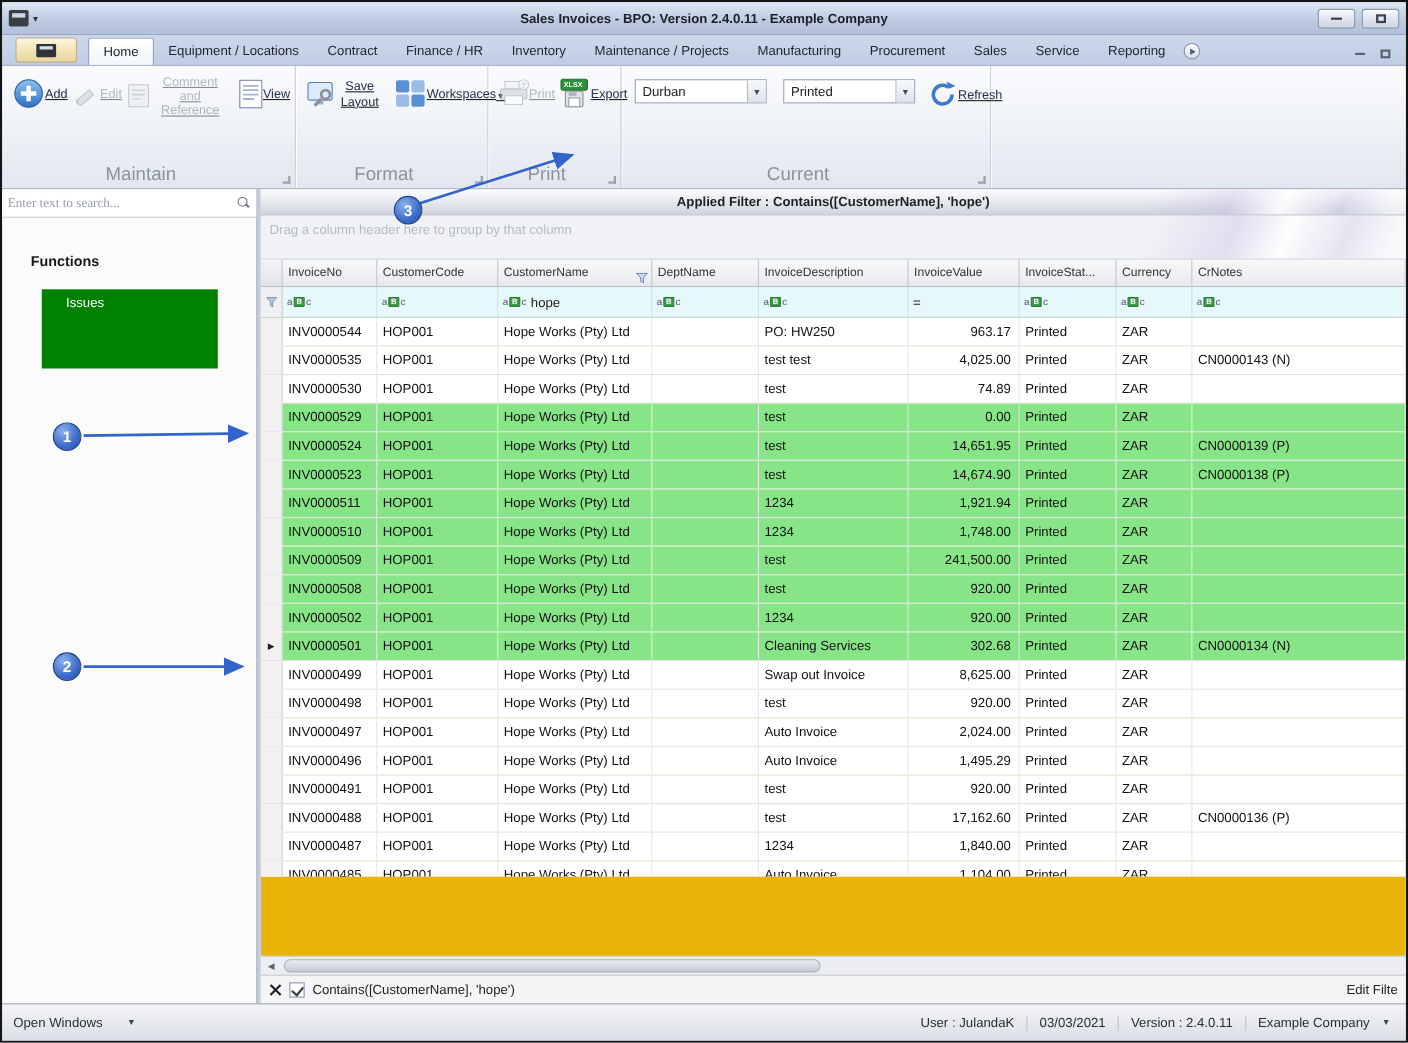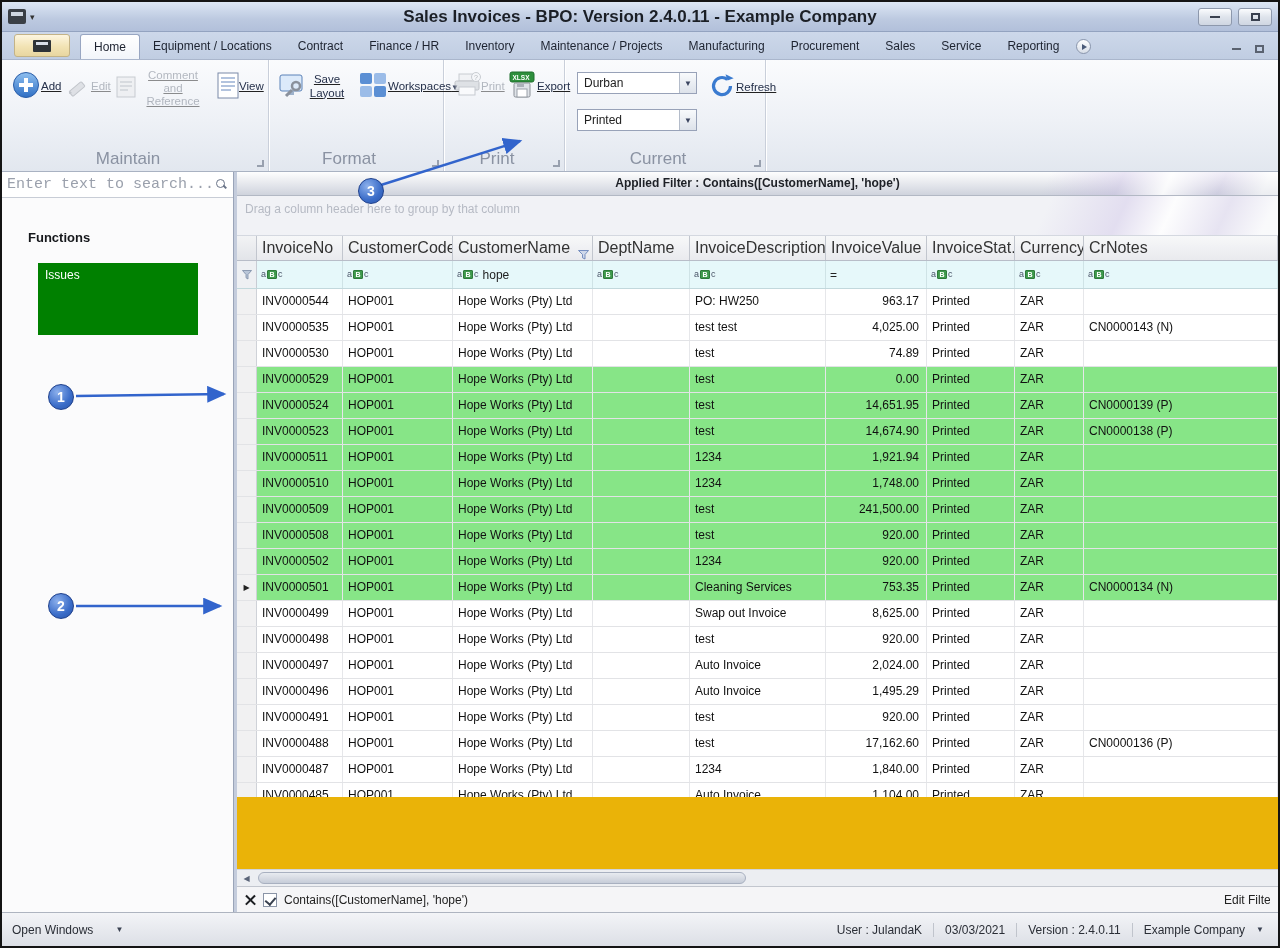--- a/index.html
+++ b/index.html
@@ -7,21 +7,21 @@
   body { font-family:"Liberation Sans", sans-serif; font-size:12px; color:#222; background:#fff; position:relative; }
 
   .window { position:absolute; inset:0; border:2px solid #141414; background:#c9d1e0; display:flex; flex-direction:column; }
 
   
   .titlebar { height:30px; flex:0 0 30px; display:flex; align-items:center; padding:0 6px;
     background:linear-gradient(#dce6f4,#bcc9e0 60%,#b2c0da); border-bottom:1px solid #93a3c0; position:relative; }
   .app-ico { width:18px; height:15px; background:#3a3f46; border-radius:2px; position:relative; margin-right:4px; }
   .app-ico::after { content:""; position:absolute; left:3px; top:3px; right:3px; height:4px; background:#cfd6e0; }
   .tb-caret { font-size:9px; color:#333; margin-right:6px; cursor:default; }
-  .tb-title { position:absolute; left:0; right:0; text-align:center; font-weight:bold; font-size:17px; color:#1b1f26; pointer-events:none; }
+  .tb-title { position:absolute; left:0; right:0; text-align:center; font-weight:bold; font-size:12px; color:#1b1f26; pointer-events:none; }
   .winbtns { margin-left:auto; display:flex; gap:6px; z-index:2; }
   .winbtn { width:34px; height:18px; border:1px solid #8d98ac; border-radius:3px;
     background:linear-gradient(#fbfcfe,#dfe4ec 50%,#cfd6e2); display:flex; align-items:center; justify-content:center; cursor:pointer; }
   .g-min { width:10px; height:2px; background:#3a4150; }
   .g-max { width:9px; height:8px; border:2px solid #3a4150; }
 
   
   .tabrow { height:28px; flex:0 0 28px; background:linear-gradient(#cdd8ea,#c0cde2); display:flex; align-items:flex-end; padding:0 4px; position:relative; border-bottom:1px solid #aab6cc; }
   .appbtn { width:56px; height:23px; margin:0 10px 2px 8px; border:1px solid #c3b387; border-radius:3px;
     background:linear-gradient(#fdf6e0,#f2e3b4 55%,#e8d6a0); display:flex; align-items:center; justify-content:center; cursor:pointer; }
@@ -43,55 +43,55 @@
   .glaunch { position:absolute; right:4px; bottom:4px; width:7px; height:7px; border-right:2px solid #98a0ae; border-bottom:2px solid #98a0ae; cursor:pointer; }
   .rbtn { display:flex; flex-direction:row; align-items:center; padding:5px 4px 2px; margin:0 1px; border-radius:3px; cursor:pointer; text-align:center;text-decoration:underline; }
   .rbtn .ric { height:32px; display:flex; align-items:center; justify-content:center; margin-bottom:3px; }
   .rbtn .rlb { font-size:11.5px; color:#25304a; line-height:1.15; }
   .rbtn.disabled { opacity:.5; cursor:default; }
   .rbtn.disabled .rlb { color:#707886; }
   .w52{width:52px}.w48{width:48px}.w100{width:100px}.w50{width:50px}.w78{width:78px}.w84{width:84px}.w56{width:56px}
   .btn-send { border:2px solid #3566c8; width:96px; padding:3px 2px 2px; }
   .ddcaret { font-size:8px; color:#3b4560; margin-top:1px; }
 
-  .cur-left { display:flex; flex-direction:column; gap:15px; padding:8px 6px 0 8px; }
+  .cur-left { display:flex; gap:15px; padding:8px 6px 0 8px; }
   .combo { width:120px; height:22px; border:1px solid #98a2b8; background:#fff; display:flex; align-items:stretch; cursor:pointer; }
   .combo .cval { flex:1; padding:3px 6px; font-size:12px; color:#222; }
   .combo .cdd { width:17px; border-left:1px solid #b4bcca; background:linear-gradient(#f8fafc,#dde2ea); display:flex; align-items:center; justify-content:center; font-size:8px; color:#3b4560; }
 
   
   .content { flex:1; display:flex; background:#c4ccdc; overflow:hidden; }
 
   
   .sidebar { width:232px; flex:0 0 232px; background:#fbfbfc; border-right:1px solid #9aa4b8; display:flex; flex-direction:column; margin-right:3px; }
   .sb-head { height:22px; flex:0 0 22px; background:linear-gradient(#f2f4f8,#dde2ea); border-bottom:1px solid #b8c0cc; display:flex; align-items:center; padding:0 6px; font-size:12px; color:#2a3346; }
   .pin { margin-left:auto; width:12px; height:12px; position:relative; cursor:pointer; }
   .pin::before { content:""; position:absolute; left:2px; top:1px; width:7px; height:5px; border:1.5px solid #5a6478; }
   .pin::after { content:""; position:absolute; left:5px; top:6px; width:1.5px; height:5px; background:#5a6478; }
   .sb-search { height:26px; flex:0 0 26px; border-bottom:1px solid #c8cdd6; background:#fff; display:flex; align-items:center; padding:0 5px; }
-  .sb-search input { flex:1; border:none; outline:none; font-size:15px; color:#333; font-family:Liberation Mono, monospace; }
+  .sb-search input { flex:1; border:none; outline:none; font-size:12px; color:#333; font-family:Liberation Serif, serif; }
   .sb-search input::placeholder { color:#9aa0ac; }
   .mag { width:13px; height:13px; position:relative; flex:0 0 13px; cursor:pointer; }
   .mag::before { content:""; position:absolute; left:1px; top:1px; width:7px; height:7px; border:1.5px solid #6a7488; border-radius:50%; }
   .mag::after { content:""; position:absolute; left:8px; top:8px; width:4px; height:1.5px; background:#6a7488; transform:rotate(45deg); }
   .fn-head { margin:32px 0 0 26px; font-size:13px; font-weight:bold; color:#16181c; }
-  .tile { margin:18px 0 0 36px; width:160px; height:72px; color:#fff; font-size:12px; padding:5px 7px; cursor:pointer; }
+  .tile { margin:18px 0 0 36px; width:160px; height:72px; color:#fff; font-size:12px; padding:5px 22px; cursor:pointer; }
 
   
   .gridwrap { flex:1; display:flex; flex-direction:column; background:#f0f1f5; overflow:hidden; }
   .gd-title { height:24px; flex:0 0 24px; background:linear-gradient(#fefefe,#cfd3dd); border-bottom:1px solid #b2b8c4; text-align:center; line-height:23px; font-weight:bold; font-size:12px; color:#1d2026; position:relative; overflow:hidden; }
   .hintzone { height:40px; flex:0 0 40px; background:#f1f2f6; position:relative; border-bottom:1px solid #d4d8e0; overflow:hidden; }
   .hintzone .hint { position:absolute; left:8px; top:6px; color:#b6bac4; font-size:12px; }
   .hintzone::after, .gd-title::after { content:""; position:absolute; right:0; top:0; bottom:0; width:330px;
     background:linear-gradient(115deg, rgba(255,255,255,0) 30%, rgba(193,176,226,.30) 52%, rgba(255,255,255,.85) 66%, rgba(193,176,226,.22) 82%, rgba(255,255,255,.6) 95%); pointer-events:none; }
 
   .cols { display:grid; grid-template-columns:20px 86px 110px 140px 97px 136px 101px 88px 69px minmax(0,1fr); }
 
   .hrow { flex:0 0 25px; height:25px; background:linear-gradient(#f7f8f9,#e9eaee); border-bottom:1px solid #b8bdc8; }
-  .hcell { position:relative; border-right:1px solid #c2c6ce; padding:0 4px 0 5px; line-height:24px; font-size:16px; color:#333; white-space:nowrap; overflow:hidden; cursor:pointer; }
+  .hcell { position:relative; border-right:1px solid #c2c6ce; padding:0 4px 0 5px; line-height:24px; font-size:11px; color:#333; white-space:nowrap; overflow:hidden; cursor:pointer; }
   .hcell.c0 { background:linear-gradient(#f2f3f5,#e2e4e9); cursor:default; }
   .funnel { position:absolute; right:3px; top:7px; }
 
   .frow { flex:0 0 28px; height:28px; background:#e6f8fa; border-bottom:1px solid #c2d8dc; }
   .fcell { border-right:1px solid #cfe3e6; display:flex; align-items:center; padding:0 4px; gap:4px; font-size:12px; color:#222; overflow:hidden; cursor:text; }
   .fcell.ind { background:#eef0f3; border-right:1px solid #c8ccd4; justify-content:center; cursor:default; }
   .abc { display:inline-flex; align-items:flex-end; font-size:9px; color:#4a5568; line-height:1; flex:0 0 auto; }
   .abc b { font-size:7px; color:#fff; background:#3f9a4d; border:1px solid #2e7a3a; padding:0 1.5px; margin:0 1px; border-radius:1px; font-weight:bold; }
 
   .gbody { flex:1; background:#eab308; overflow:hidden; }
@@ -513,21 +513,21 @@
             <div class="cell c8">ZAR</div>
             <div class="cell c9"></div>
           </div>
           <div class="cols row hl">
             <div class="cell c0">▶</div>
             <div class="cell c1">INV0000501</div>
             <div class="cell c2">HOP001</div>
             <div class="cell c3">Hope Works (Pty) Ltd</div>
             <div class="cell c4"></div>
             <div class="cell c5">Cleaning Services</div>
-            <div class="cell c6">753.35</div>
+            <div class="cell c6">302.68</div>
             <div class="cell c7">Printed</div>
             <div class="cell c8">ZAR</div>
             <div class="cell c9">CN0000134 (N)</div>
           </div>
           <div class="cols row">
             <div class="cell c0"></div>
             <div class="cell c1">INV0000499</div>
             <div class="cell c2">HOP001</div>
             <div class="cell c3">Hope Works (Pty) Ltd</div>
             <div class="cell c4"></div>

